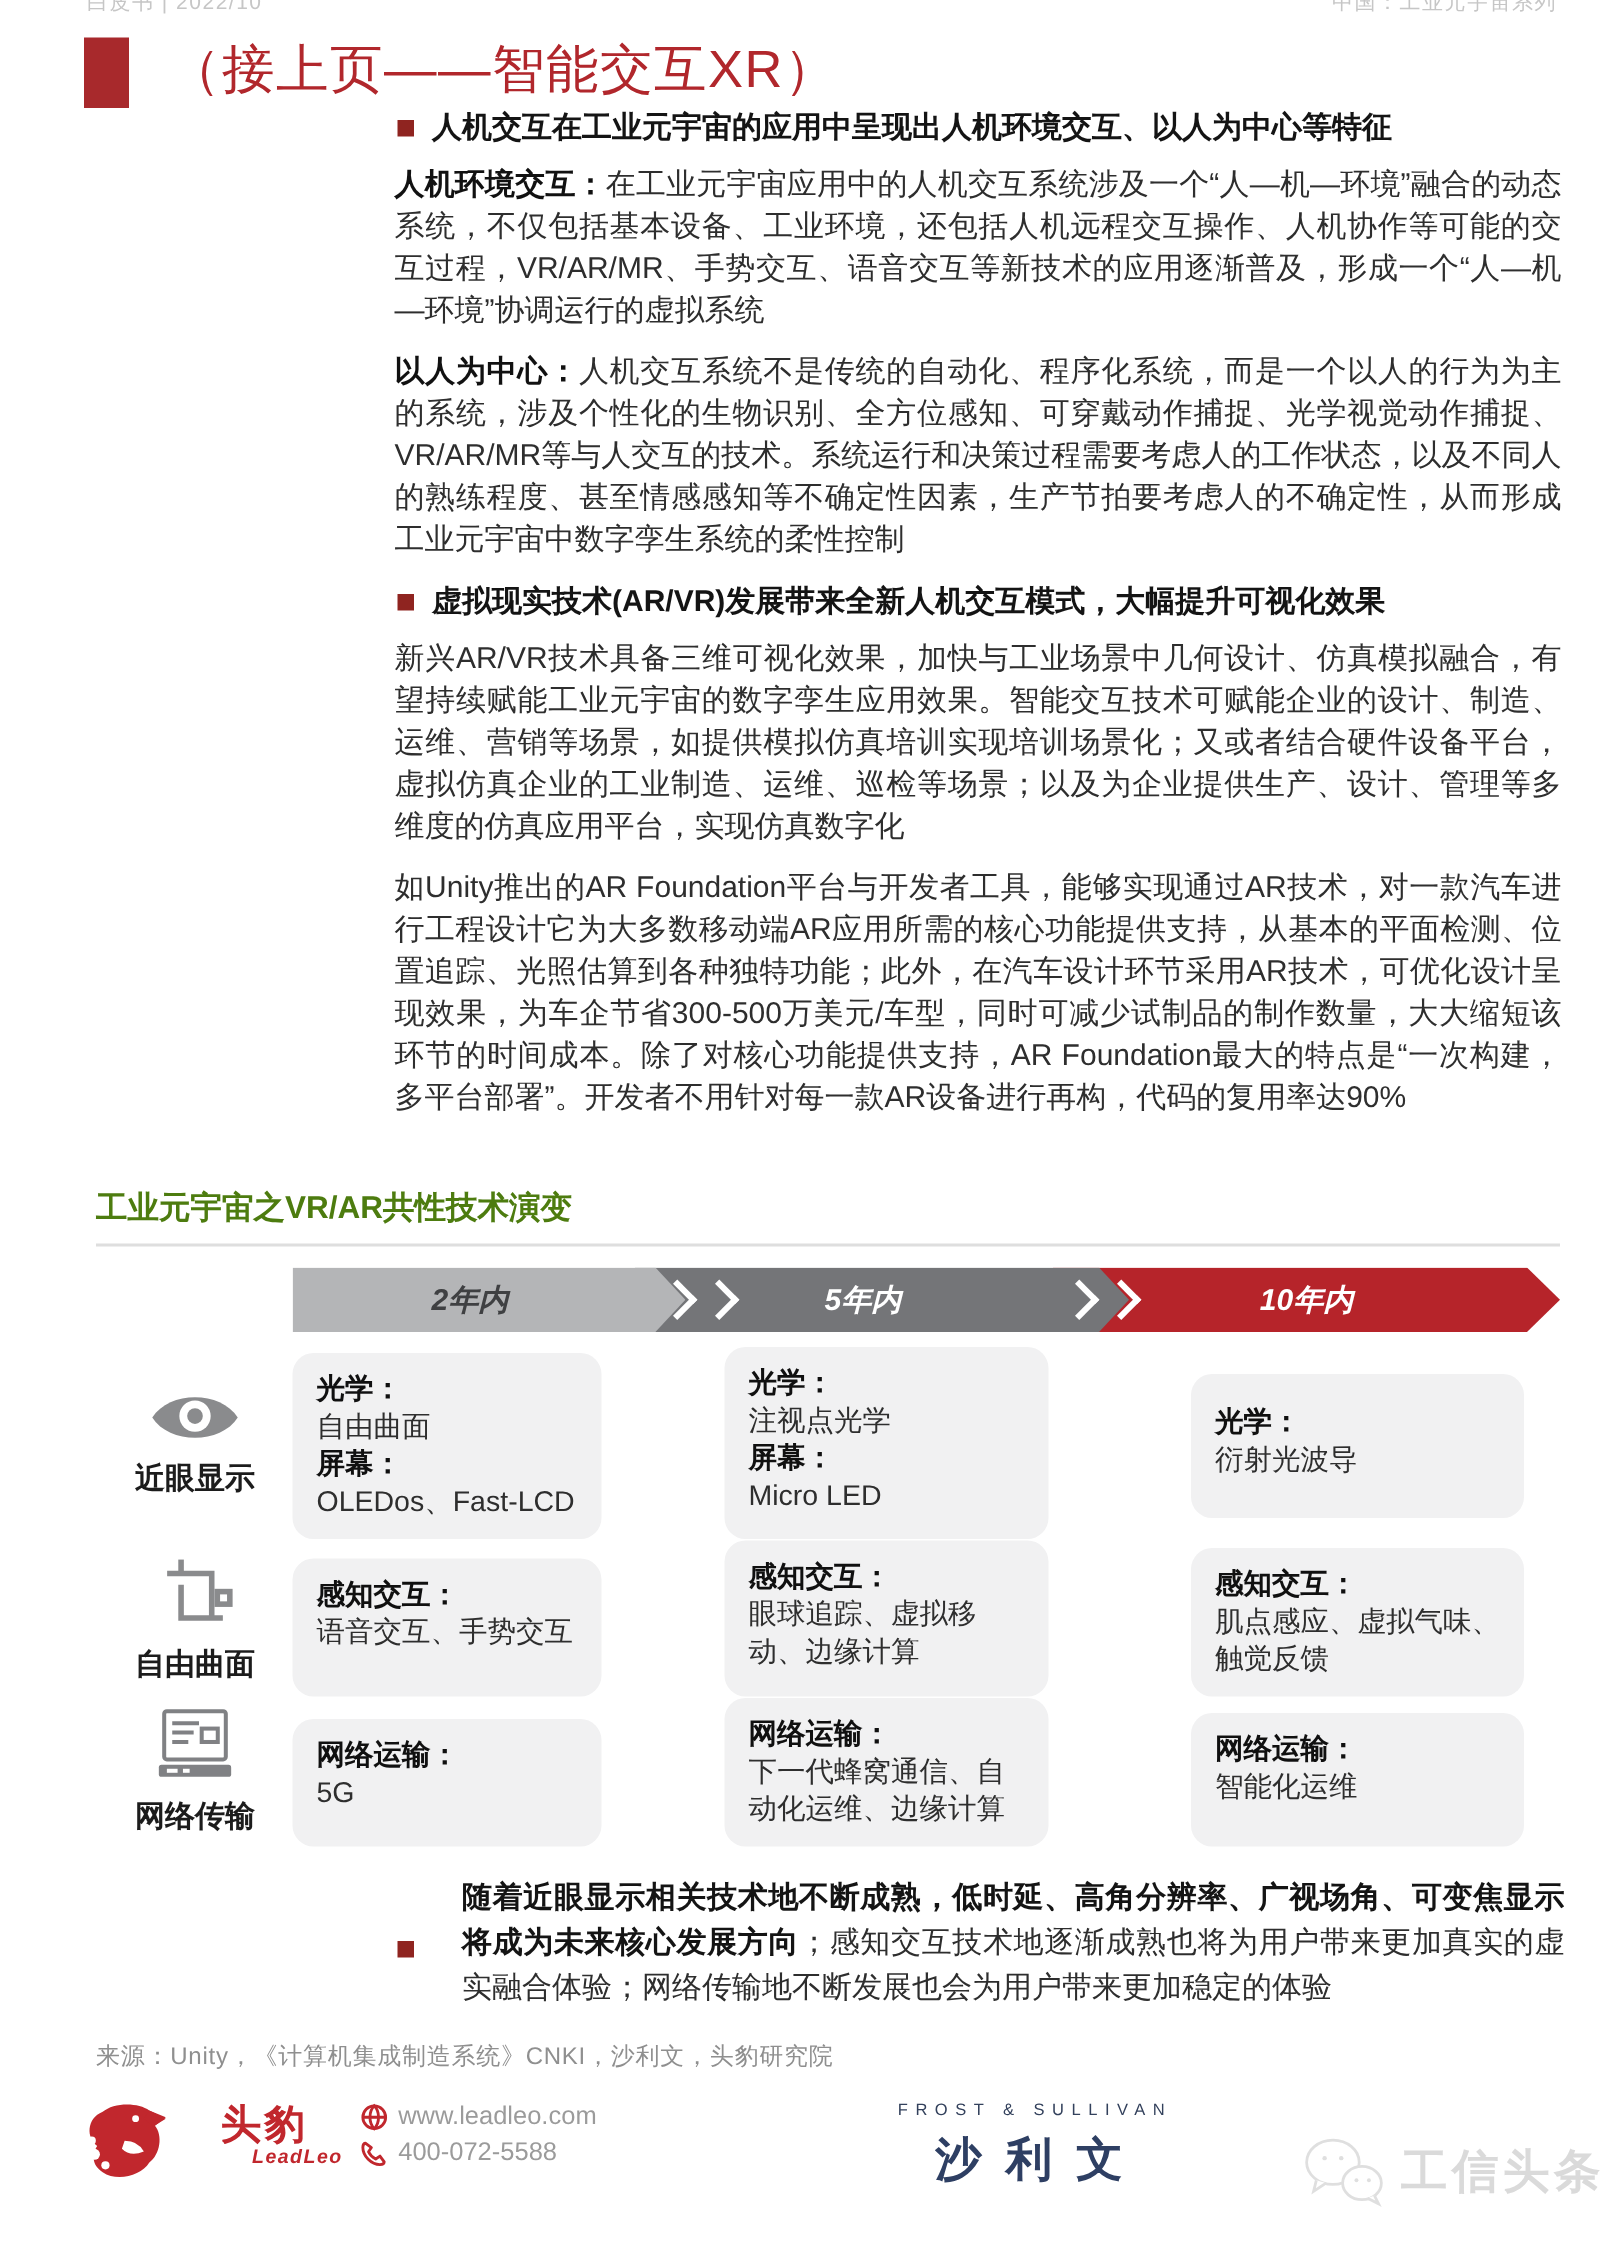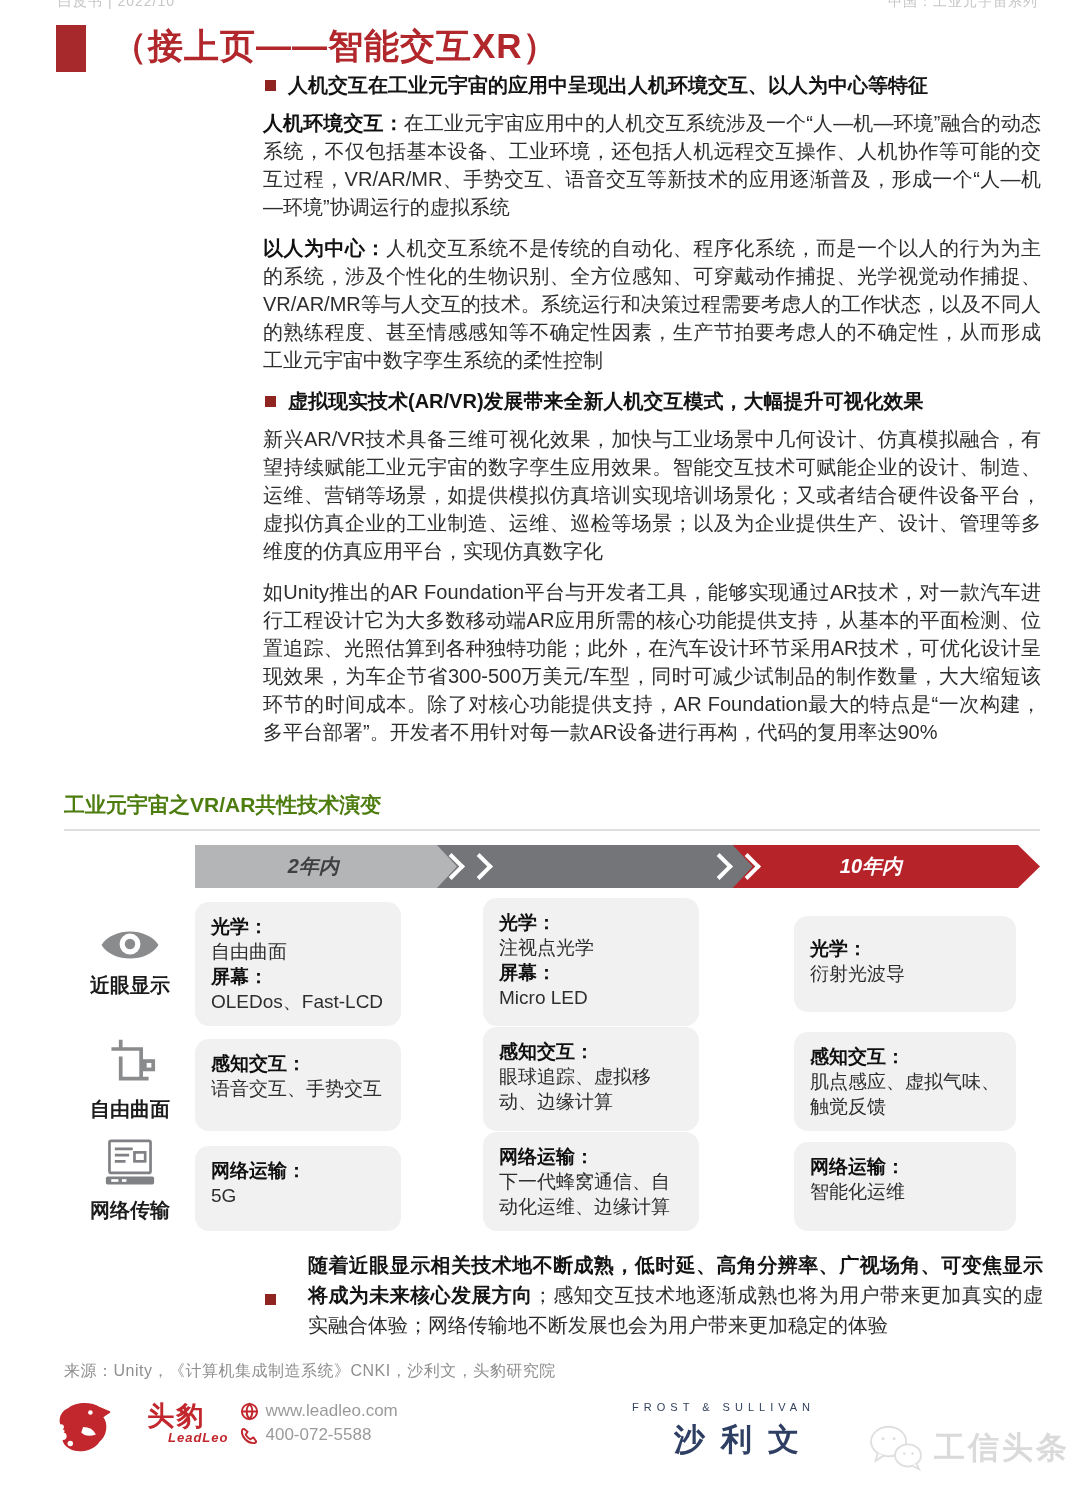--- a/index.html
+++ b/index.html
@@ -7,21 +7,21 @@
     position:relative;width:1080px;height:1501px;overflow:hidden;background:#fff;
     font-family:"Liberation Sans","DejaVu Sans",sans-serif;color:#2b2b2b;
   }
   
   .runhead{position:absolute;top:-7px;font-size:14px;color:#c6c6c6;letter-spacing:1px;filter:blur(.4px);}
   .runhead.left{left:58px;}
   .runhead.right{right:42px;}
 
   
   .title-block{position:absolute;left:56px;top:25px;width:30px;height:47px;background:#a8292c;}
-  .page-title{position:absolute;left:112px;top:23px;font-size:35px;font-weight:bold;color:#b1272c;letter-spacing:1px;}
+  .page-title{position:absolute;left:112px;top:23px;font-size:35px;font-weight:normal;color:#b1272c;letter-spacing:1px;}
 
   
   .copy{position:absolute;left:263px;top:72px;width:778px;}
   .bullet-head{display:flex;align-items:flex-start;margin:14px 0 10px 0;font-weight:bold;font-size:20px;color:#141414;line-height:27px;}
   .bullet-head .sq{flex:0 0 11px;width:11px;height:11px;background:#8f2420;margin:8px 12px 0 2px;}
   .para{font-size:20px;line-height:28px;text-align:justify;margin:0 0 13px 0;color:#2e2e2e;}
   .para b{color:#111;}
   .bullet-head.first{margin-top:0;}
 
   
@@ -66,21 +66,21 @@
   .closing .txt b{color:#141414;}
 
   
   .source{position:absolute;left:64px;top:1361px;font-size:16px;color:#8f8f8f;letter-spacing:.5px;}
   .footer-left{position:absolute;left:52px;top:1399px;display:flex;align-items:flex-start;gap:8px;justify-content:center;}
   .brand-txt{display:flex;flex-direction:column;align-items:center;margin-top:4px;}
   .brand-cn{font-size:27px;font-weight:bold;color:#c1272d;letter-spacing:2px;line-height:27px;}
   .brand-en{font-size:13px;font-style:italic;font-weight:bold;color:#c1272d;letter-spacing:1px;margin-left:44px;}
   .contact{display:flex;flex-direction:column;gap:4px;margin-top:2px;margin-left:4px;}
   .contact .crow{display:flex;align-items:center;gap:6px;font-size:17px;color:#9b9b9b;}
-  .partner{position:absolute;left:565px;top:1401px;width:250px;text-align:right;color:#2e3f63;}
+  .partner{position:absolute;left:565px;top:1401px;width:250px;text-align:center;color:#2e3f63;}
   .partner-en{font-size:11px;letter-spacing:5px;color:#33415c;}
   .partner-cn{font-size:31px;font-weight:bold;letter-spacing:16px;margin-top:6px;text-indent:8px;}
 
   
   .watermark{position:absolute;left:868px;top:1424px;display:flex;align-items:center;gap:10px;opacity:.9;}
   .watermark .wm-text{font-size:31px;color:#d7d7d7;letter-spacing:3px;font-weight:bold;}
 </style>
 </head>
 <body>
 
@@ -111,20 +111,21 @@
   <div class="sec-title">工业元宇宙之VR/AR共性技术演变</div>
   <div class="sec-rule"></div>
 
   <div class="diagram">
 
     <div class="timeline">
       <div class="tl-seg s1"></div>
       <div class="tl-seg s2"></div>
       <div class="tl-seg s3"></div>
       <div class="tl-label l1">2年内</div>
+      <div class="tl-label l2">5年内</div>
       <div class="tl-label l3">10年内</div>
       <div class="chevrons g1">
           <span class="chev"></span>
           <span class="chev"></span>
         </div>
       <div class="chevrons g2">
           <span class="chev"></span>
           <span class="chev"></span>
         </div>
     </div>

